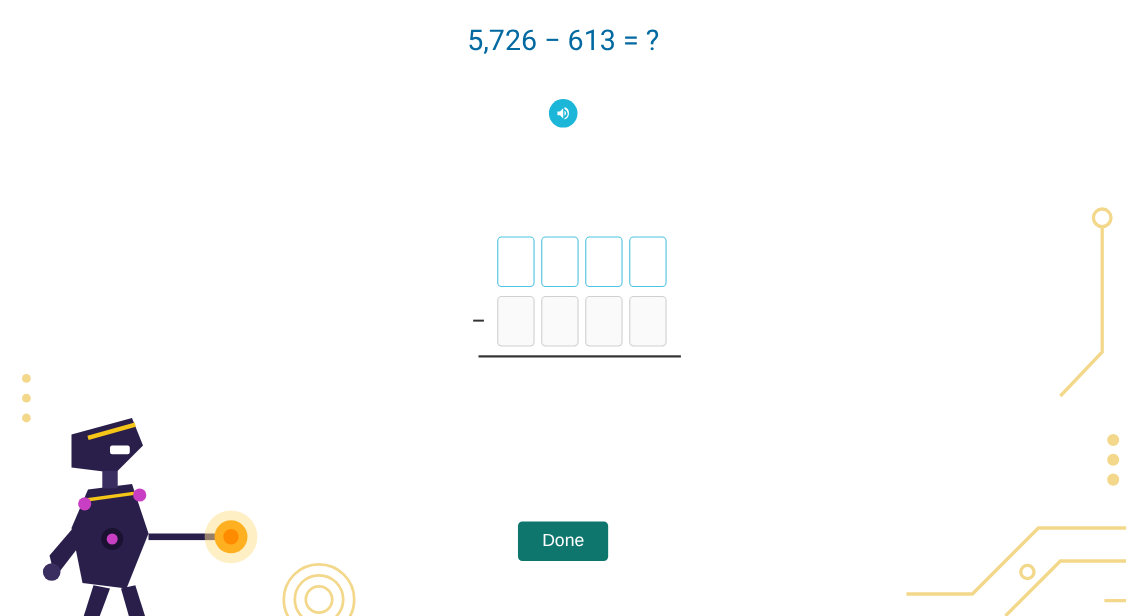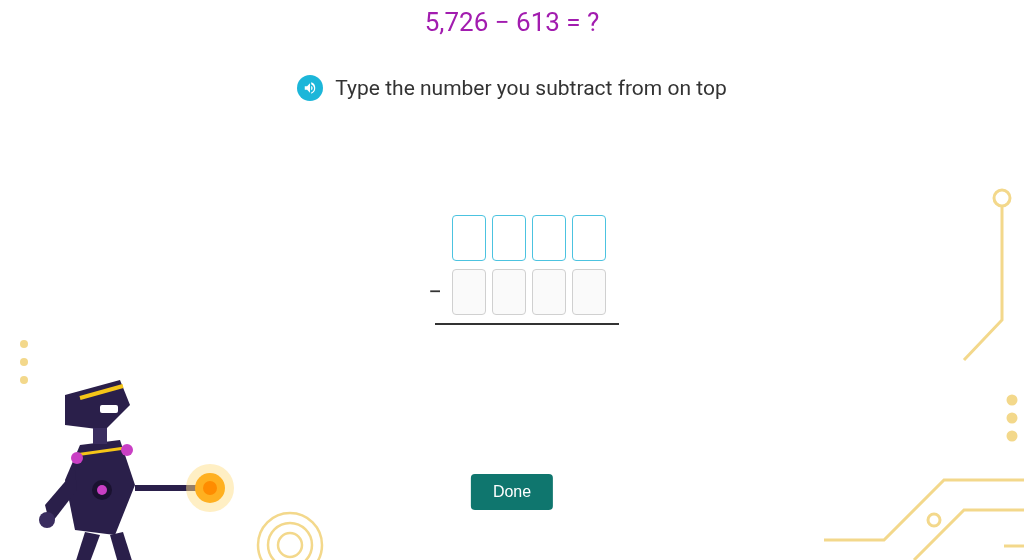--- a/index.html
+++ b/index.html
@@ -7,22 +7,22 @@
       width: 1024px;
       height: 560px;
       background: #ffffff;
       font-family: -apple-system, BlinkMacSystemFont, "Segoe UI", Roboto, sans-serif;
       position: relative;
       overflow: hidden;
     }
     .question {
       text-align: center;
       font-size: 26px;
-      color: #a21caf;
-      padding-top: 7px;
+      color: #0369a1;
+      padding-top: 22px;
       font-weight: 400;
     }
     .instruction-row {
       display: flex;
       align-items: center;
       justify-content: center;
       gap: 12px;
       margin-top: 38px;
     }
     .audio-icon {
@@ -137,21 +137,20 @@
 <body>
 
 <div class="question">5,726 − 613 = ?</div>
 
 <div class="instruction-row">
   <div class="audio-icon">
     <svg viewBox="0 0 24 24">
         <path d="M3 9v6h4l5 5V4L7 9H3zm13.5 3a4.5 4.5 0 0 0-2.5-4v8a4.5 4.5 0 0 0 2.5-4zm-2.5-8.7v2.06A8 8 0 0 1 19 12a8 8 0 0 1-5 7.64v2.06A10 10 0 0 0 21 12a10 10 0 0 0-7-9.7z"></path>
       </svg>
   </div>
-  <div class="instruction-text">Type the number you subtract from on top</div>
 </div>
 
 <div class="work-area">
   <div class="digit-row">
     <span class="spacer"></span>
     <input class="digit-box" maxlength="1" value="" style="">
     <input class="digit-box" maxlength="1" value="" style="">
     <input class="digit-box" maxlength="1" value="" style="">
     <input class="digit-box" maxlength="1" value="" style="">
   </div>

